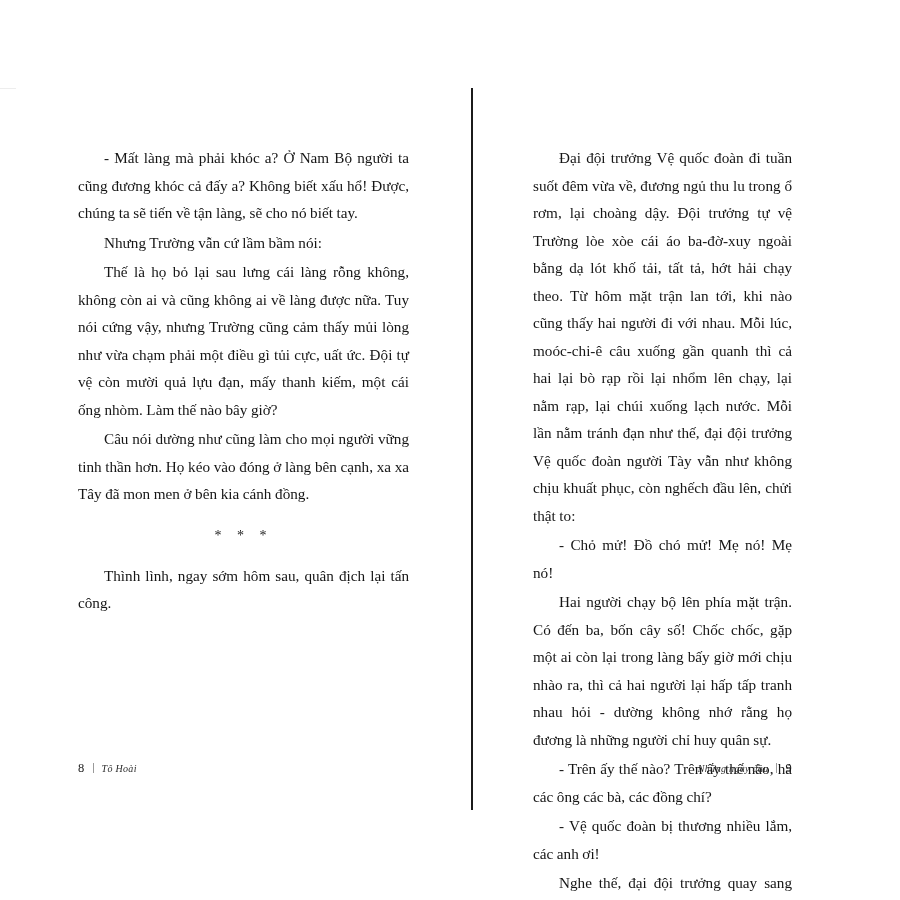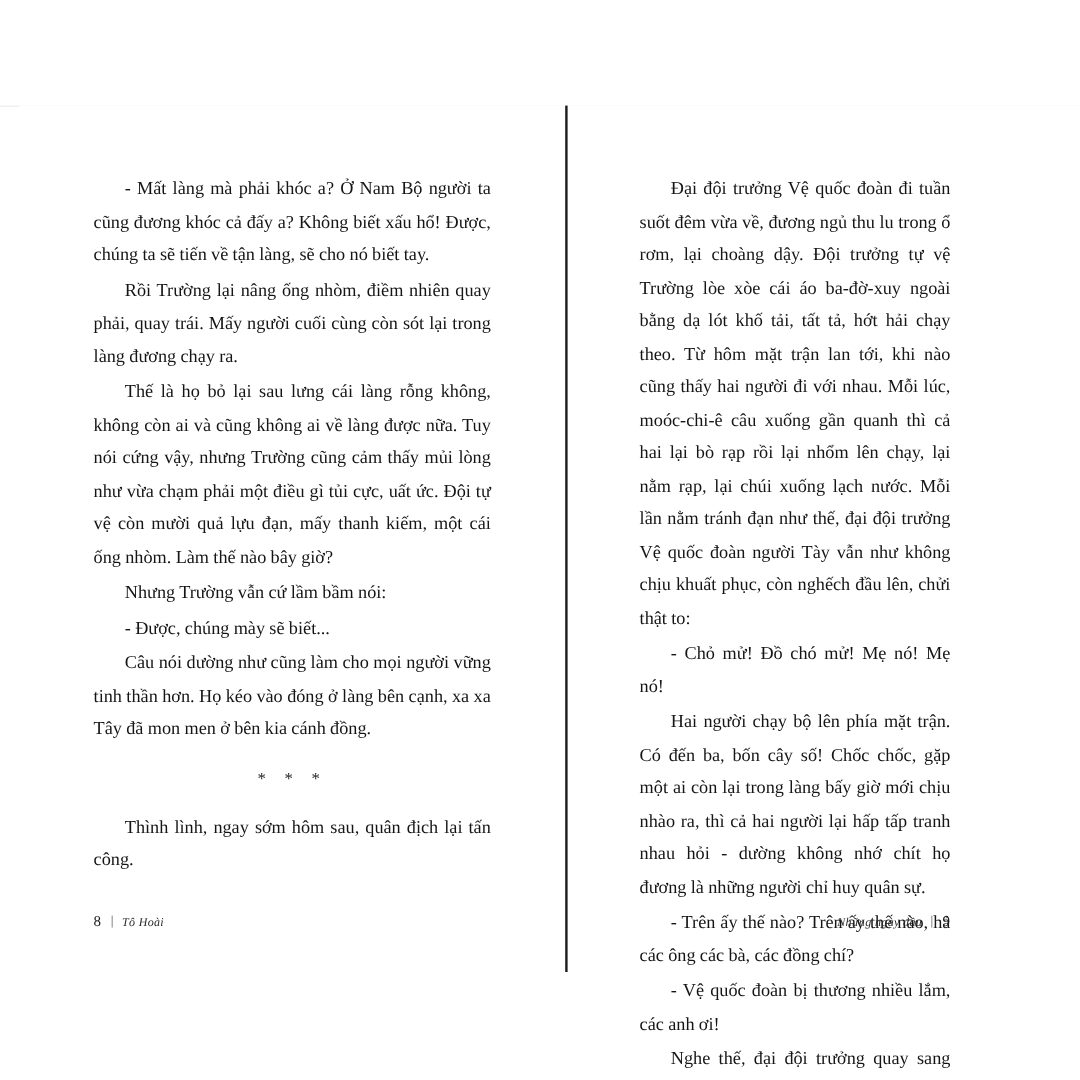--- a/index.html
+++ b/index.html
@@ -120,42 +120,40 @@
 <body>
 
 <div class="top-edge"></div>
 
 <div class="page-spread">
   <div class="spread-inner">
 
     <div class="page page-left">
       <div class="body-text">
         <p>- Mất làng mà phải khóc a? Ở Nam Bộ người ta cũng đương khóc cả đấy a? Không biết xấu hổ! Được, chúng ta sẽ tiến về tận làng, sẽ cho nó biết tay.</p>
-        <p>Rồi Trường lại nâng ống nhòm, điềm nhiên quay phải, quay trái. Mấy người cuối cùng còn sót lại trong làng đương chạy ra.</p>
+        <p>Nhưng Trường vẫn cứ lầm bầm nói:</p>
         <p>Thế là họ bỏ lại sau lưng cái làng rỗng không, không còn ai và cũng không ai về làng được nữa. Tuy nói cứng vậy, nhưng Trường cũng cảm thấy mủi lòng như vừa chạm phải một điều gì tủi cực, uất ức. Đội tự vệ còn mười quả lựu đạn, mấy thanh kiếm, một cái ống nhòm. Làm thế nào bây giờ?</p>
-        <p>Nhưng Trường vẫn cứ lầm bầm nói:</p>
-        <p class="dash">- Được, chúng mày sẽ biết...</p>
         <p>Câu nói dường như cũng làm cho mọi người vững tinh thần hơn. Họ kéo vào đóng ở làng bên cạnh, xa xa Tây đã mon men ở bên kia cánh đồng.</p>
         <div class="divider">* * *</div>
         <p>Thình lình, ngay sớm hôm sau, quân địch lại tấn công.</p>
       </div>
       <div class="footer footer-left">
         <span class="folio">8</span>
         <span class="rule"></span>
         <span class="running-head">Tô Hoài</span>
       </div>
     </div>
 
     <div class="gutter"></div>
 
     <div class="page page-right">
       <div class="body-text">
         <p>Đại đội trưởng Vệ quốc đoàn đi tuần suốt đêm vừa về, đương ngủ thu lu trong ổ rơm, lại choàng dậy. Đội trưởng tự vệ Trường lòe xòe cái áo ba-đờ-xuy ngoài bằng dạ lót khố tải, tất tả, hớt hải chạy theo. Từ hôm mặt trận lan tới, khi nào cũng thấy hai người đi với nhau. Mỗi lúc, moóc-chi-ê câu xuống gần quanh thì cả hai lại bò rạp rồi lại nhổm lên chạy, lại nằm rạp, lại chúi xuống lạch nước. Mỗi lần nằm tránh đạn như thế, đại đội trưởng Vệ quốc đoàn người Tày vẫn như không chịu khuất phục, còn nghếch đầu lên, chửi thật to:</p>
         <p class="dash">- Chỏ mử! Đồ chó mử! Mẹ nó! Mẹ nó!</p>
-        <p>Hai người chạy bộ lên phía mặt trận. Có đến ba, bốn cây số! Chốc chốc, gặp một ai còn lại trong làng bấy giờ mới chịu nhào ra, thì cả hai người lại hấp tấp tranh nhau hỏi - dường không nhớ chít họ đương là những người chỉ huy quân sự.</p>
+        <p>Hai người chạy bộ lên phía mặt trận. Có đến ba, bốn cây số! Chốc chốc, gặp một ai còn lại trong làng bấy giờ mới chịu nhào ra, thì cả hai người lại hấp tấp tranh nhau hỏi - dường không nhớ rằng họ đương là những người chỉ huy quân sự.</p>
         <p class="dash">- Trên ấy thế nào? Trên ấy thế nào, hả các ông các bà, các đồng chí?</p>
         <p class="dash">- Vệ quốc đoàn bị thương nhiều lắm, các anh ơi!</p>
         <p>Nghe thế, đại đội trưởng quay sang bảo đội trưởng tự vệ:</p>
       </div>
       <div class="footer footer-right">
         <span class="running-head">Những ngày đầu</span>
         <span class="rule"></span>
         <span class="folio">9</span>
       </div>
     </div>

